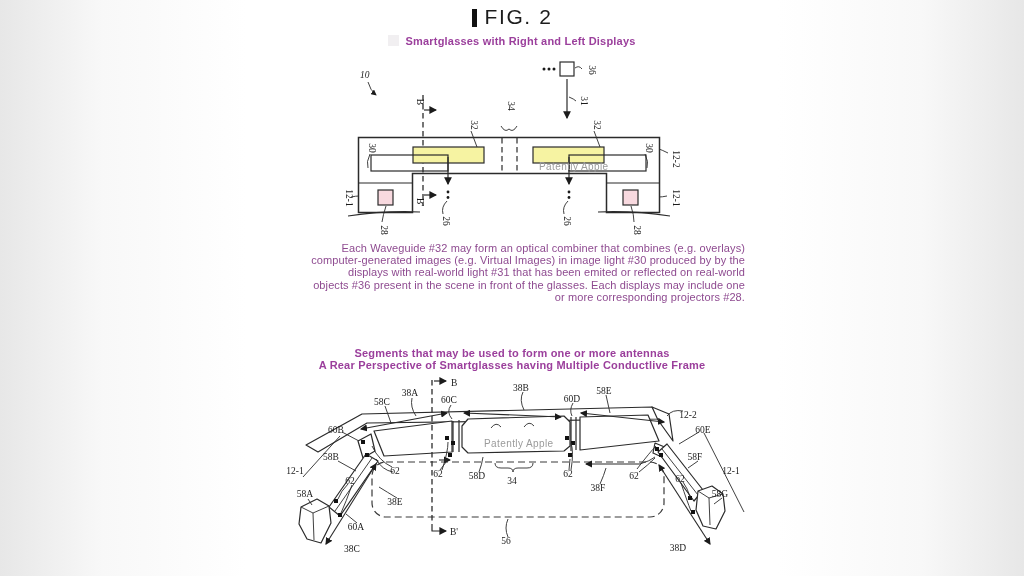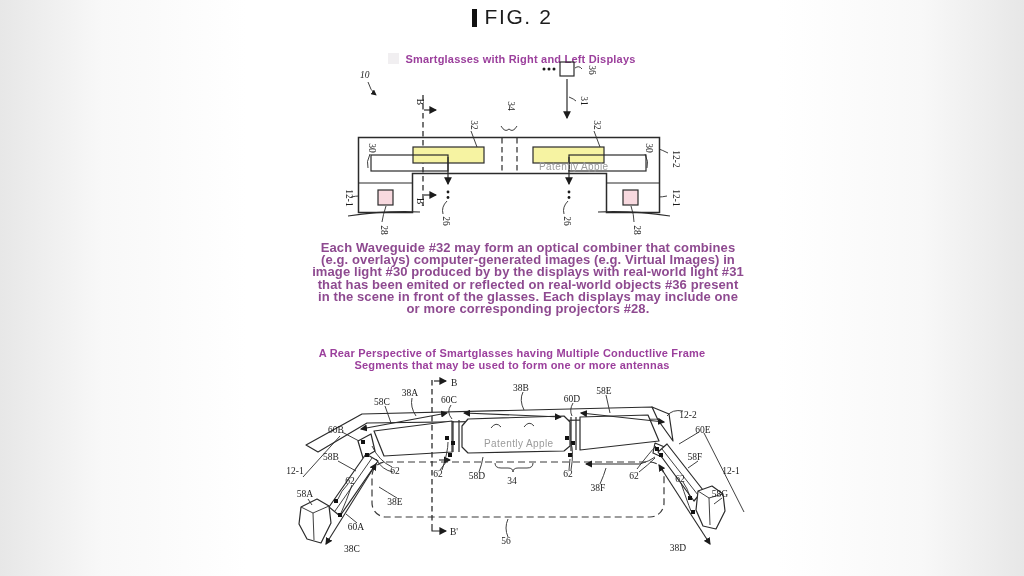--- a/index.html
+++ b/index.html
@@ -7,42 +7,42 @@
     width:1024px;height:576px;overflow:hidden;
     background:linear-gradient(90deg,#e7e7e7 0%,#f8f8f8 10%,#ffffff 24%,#ffffff 76%,#f8f8f8 90%,#e7e7e7 100%);
     font-family:"Liberation Sans",sans-serif;
   }
   .stage{position:relative;width:1024px;height:576px}
   .title-row{position:absolute;left:0;width:100%;display:flex;justify-content:center;align-items:center;gap:8px}
   .fig-title{font-size:21px;letter-spacing:1.6px;color:#1c1c1c;line-height:20px}
   .bar{width:5px;height:18px;background:#111;margin-top:1px}
   .subtitle{position:absolute;left:0;width:100%;text-align:center;color:#9b3f9c;font-weight:bold;font-size:11px;letter-spacing:.2px;line-height:12px}
   .ghost-square{display:inline-block;width:11px;height:11px;background:#f1eff1;margin-right:6px;vertical-align:-1px}
-  .caption{position:absolute;left:311px;top:242px;width:434px;color:#8e4a90;font-weight:bold;font-size:13px;line-height:12.2px;letter-spacing:.1px;text-align:center}
+  .caption{position:absolute;left:311px;top:242px;width:434px;color:#8e4a90;font-weight:normal;font-size:11px;line-height:12.2px;letter-spacing:.1px;text-align:right}
   svg.art{position:absolute;left:0;top:0}
   svg text{font-family:"Liberation Serif",serif;font-size:9.5px;fill:#1b1b1b}
   svg text.wm{font-family:"Liberation Sans",sans-serif;font-size:10px;fill:#9b9b9b;letter-spacing:.4px}
   svg text.ital{font-style:italic}
 </style>
 </head>
 <body>
 
 <div class="stage">
 
   <div class="title-row" style="top:7px">
     <div class="bar"></div>
     <div class="fig-title">FIG. 2</div>
   </div>
-  <div class="subtitle" style="top:53px"><span class="ghost-square"></span><span>Smartglasses with Right and Left Displays</span></div>
+  <div class="subtitle" style="top:35px"><span class="ghost-square"></span><span>Smartglasses with Right and Left Displays</span></div>
 
   <div class="caption">Each Waveguide #32 may form an optical combiner that combines (e.g. overlays) computer-generated images (e.g. Virtual Images) in image light #30 produced by by the displays with real-world light #31 that has been emited or reflected on real-world objects #36 present in the scene in front of the glasses. Each displays may include one or more corresponding projectors #28.</div>
 
   <div class="subtitle" style="top:347px">
+    <div>Segments that may be used to form one or more antennas</div>
     <div>A Rear Perspective of Smartglasses having Multiple Conductlive Frame</div>
-    <div>Segments that may be used to form one or more antennas</div>
   </div>
 
   <svg class="art" width="1024" height="576" viewBox="0 0 1024 576">
     <defs>
       <marker id="ah" viewBox="0 0 10 10" refX="8.5" refY="5" markerWidth="6.5" markerHeight="6.5" orient="auto-start-reverse">
         <path d="M0,0 L10,5 L0,10 z" fill="#1b1b1b"></path>
       </marker>
     </defs>
 
     <g stroke="#2b2b2b" fill="none" stroke-width="1.2">

